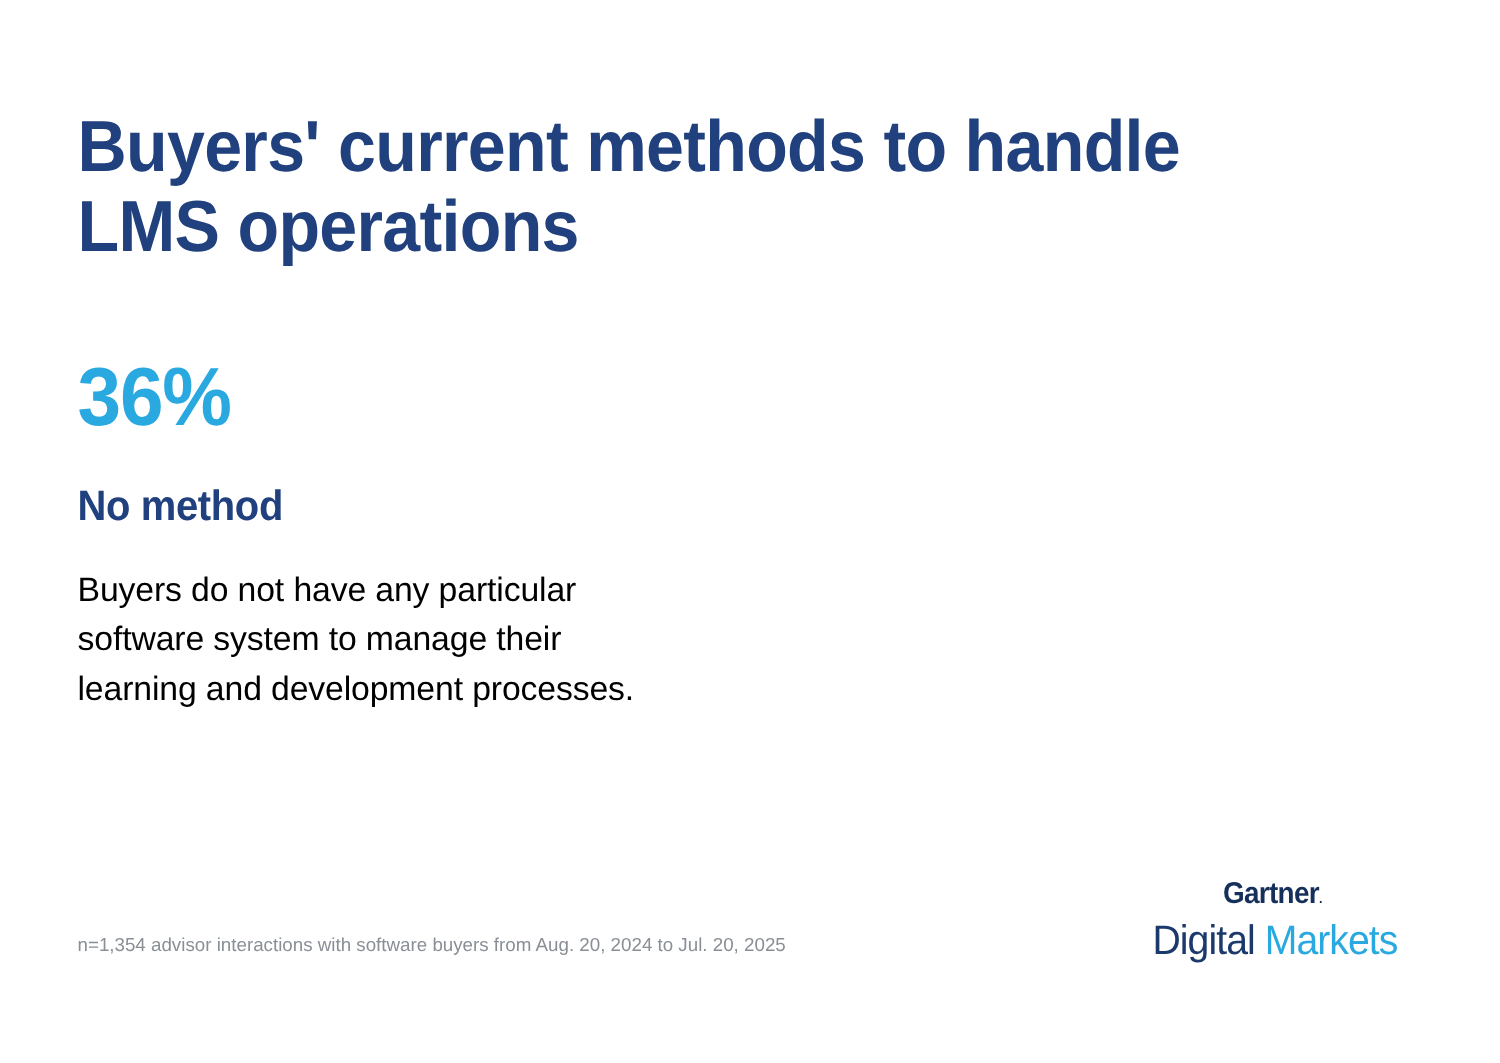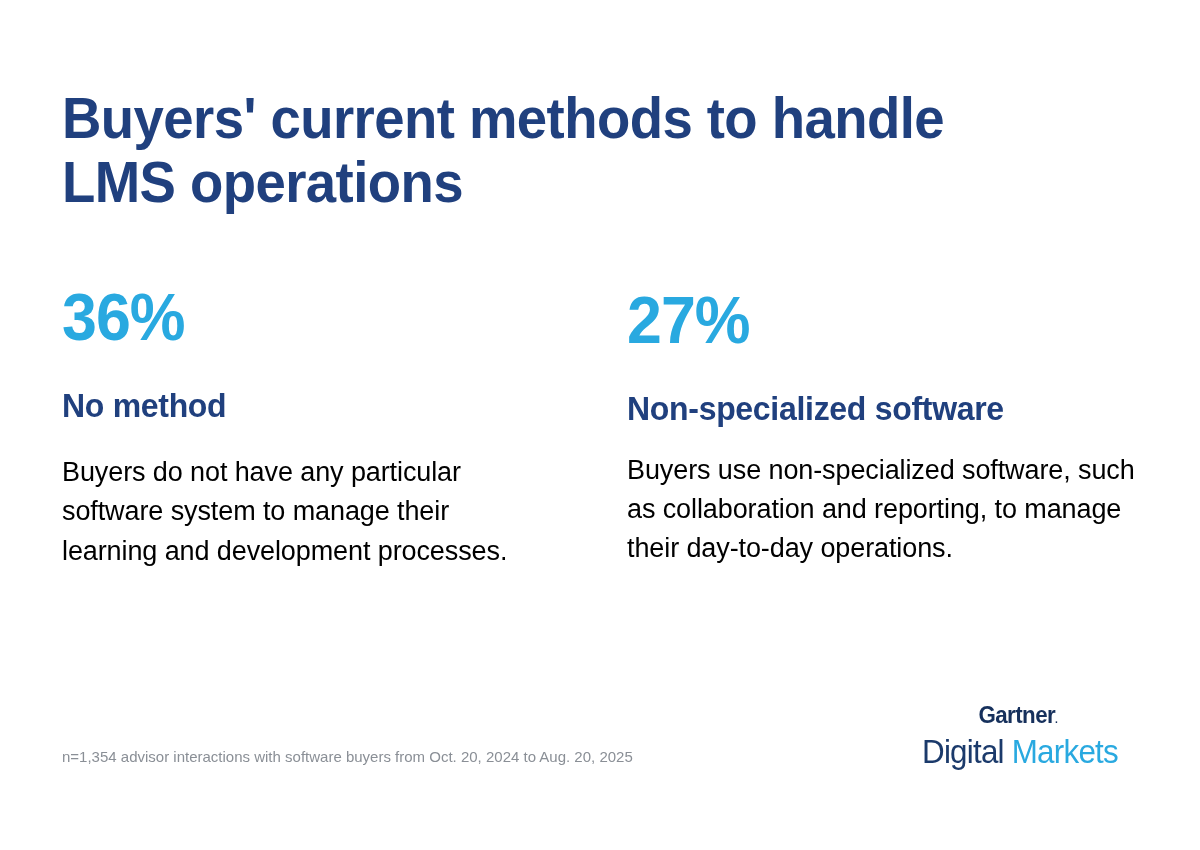--- a/index.html
+++ b/index.html
@@ -41,21 +41,21 @@
     white-space: pre-line;
   }
 
   
   .columns {
     position: absolute;
     left: 62px;
     top: 284px;
     width: 1078px;
     display: flex;
-    align-items: center;
+    align-items: flex-start;
   }
   .col {
     box-sizing: border-box;
   }
   .col-left  { width: 565px; padding-right: 85px; }
   .col-right { width: 513px; }
 
   .stat-number {
     margin: 0;
     color: #29a9e0;
@@ -150,28 +150,23 @@
   </div>
 
   <div class="columns">
 
     <div class="col col-left">
       <p class="stat-number">36%</p>
       <p class="stat-heading">No method</p>
       <p class="stat-body">Buyers do not have any particular software system to manage their learning and development processes.</p>
     </div>
 
-    <div class="col col-right">
-      <p class="stat-number">27%</p>
-      <p class="stat-heading">Non-specialized software</p>
-      <p class="stat-body">Buyers use non-specialized software, such as collaboration and reporting, to manage their day-to-day operations.</p>
-    </div>
 
   </div>
 
-  <div class="footnote">n=1,354 advisor interactions with software buyers from Oct. 20, 2024 to Aug. 20, 2025</div>
+  <div class="footnote">n=1,354 advisor interactions with software buyers from Aug. 20, 2024 to Jul. 20, 2025</div>
 
   <div class="logo">
     <span class="logo-gartner"><span>Gartner</span><span class="reg">.</span></span>
     <span class="logo-dm"><span class="logo-digital">Digital</span>&nbsp;<span class="logo-markets">Markets</span></span>
   </div>
 
 </div>
 
 </body></html>

